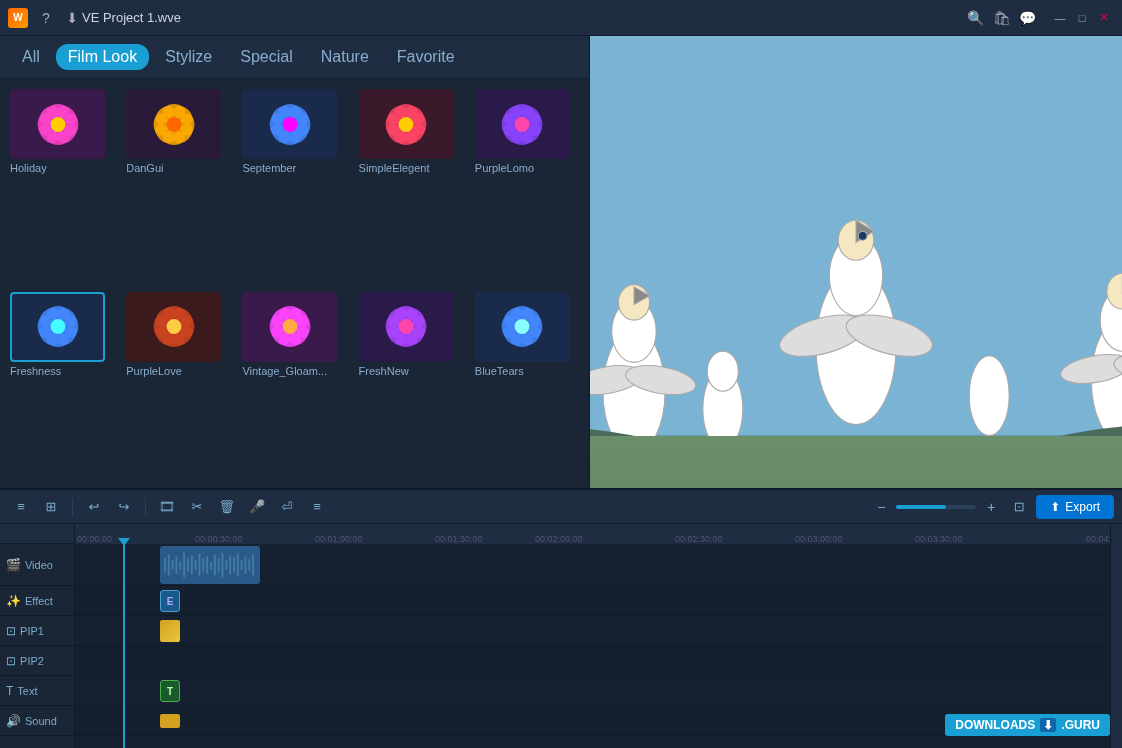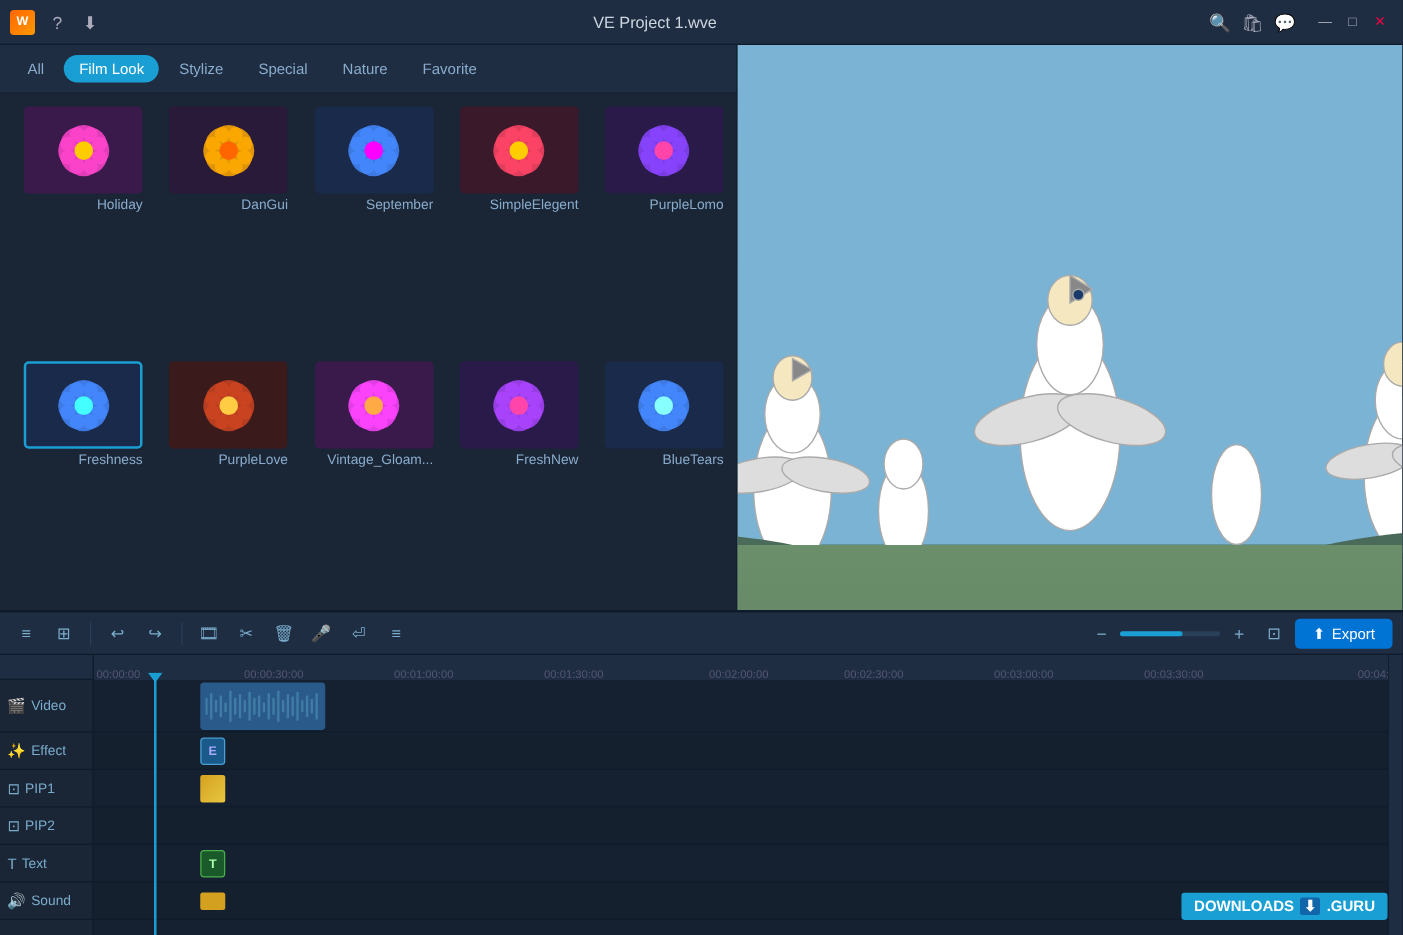--- a/index.html
+++ b/index.html
@@ -31,21 +31,20 @@
       display: flex; align-items: center; justify-content: center;
       font-size: 10px; font-weight: bold; color: white;
     }
     .titlebar-appname {
       color: #cdd6e0;
       font-size: 13px;
       flex: 1;
     }
     .titlebar-center {
       flex: 2;
-      text-align: center;
       font-size: 13px;
       color: #cdd6e0;
     }
     .titlebar-icons {
       display: flex; gap: 6px; align-items: center;
     }
     .titlebar-icon {
       width: 20px; height: 20px;
       display: flex; align-items: center; justify-content: center;
       cursor: pointer; color: #aab;
@@ -82,21 +81,21 @@
       align-items: center;
       padding: 8px 10px;
       gap: 4px;
       background: #1e2d42;
       border-bottom: 1px solid #142033;
     }
     .filter-tab {
       padding: 4px 12px;
       border-radius: 12px;
       cursor: pointer;
-      font-size: 12px;
+      font-size: 16px;
       color: #8aaccc;
       background: transparent;
     }
     .filter-tab.active {
       background: #1a9fd4;
       color: white;
       border-radius: 12px;
     }
 
     
@@ -109,21 +108,21 @@
       gap: 4px;
       background: #1a2535;
     }
     .effects-grid::-webkit-scrollbar { width: 6px; }
     .effects-grid::-webkit-scrollbar-track { background: #1a2535; }
     .effects-grid::-webkit-scrollbar-thumb { background: #2e4a6a; border-radius: 3px; }
 
     .effect-item {
       display: flex;
       flex-direction: column;
-      align-items: flex-end;
+      align-items: flex-start;
       cursor: pointer;
       padding: 4px;
     }
     .effect-thumb {
       width: 95px; height: 70px;
       border-radius: 4px;
       overflow: hidden;
       display: flex; align-items: center; justify-content: center;
       position: relative;
       border: 2px solid transparent;
@@ -866,21 +865,21 @@
       </div>
     </div>
 
     <div class="tl-tracks">
 
       <div class="tl-ruler">
         <span class="tl-ruler-tick" style="left:2px">00:00:00</span>
         <span class="tl-ruler-tick" style="left:120px">00:00:30:00</span>
         <span class="tl-ruler-tick" style="left:240px">00:01:00:00</span>
         <span class="tl-ruler-tick" style="left:360px">00:01:30:00</span>
-        <span class="tl-ruler-tick" style="left:492px">00:02:00:00</span>
+        <span class="tl-ruler-tick" style="left:460px">00:02:00:00</span>
         <span class="tl-ruler-tick" style="left:600px">00:02:30:00</span>
         <span class="tl-ruler-tick" style="left:720px">00:03:00:00</span>
         <span class="tl-ruler-tick" style="left:840px">00:03:30:00</span>
         <span class="tl-ruler-tick" style="left:1011px">00:04:00:00</span>
 
       </div>
 
       <div class="tl-playhead" style="left:48px;top:20px;height:calc(100% - 20px);"></div>
 
       <div class="tl-track-row" style="height:42px;">

